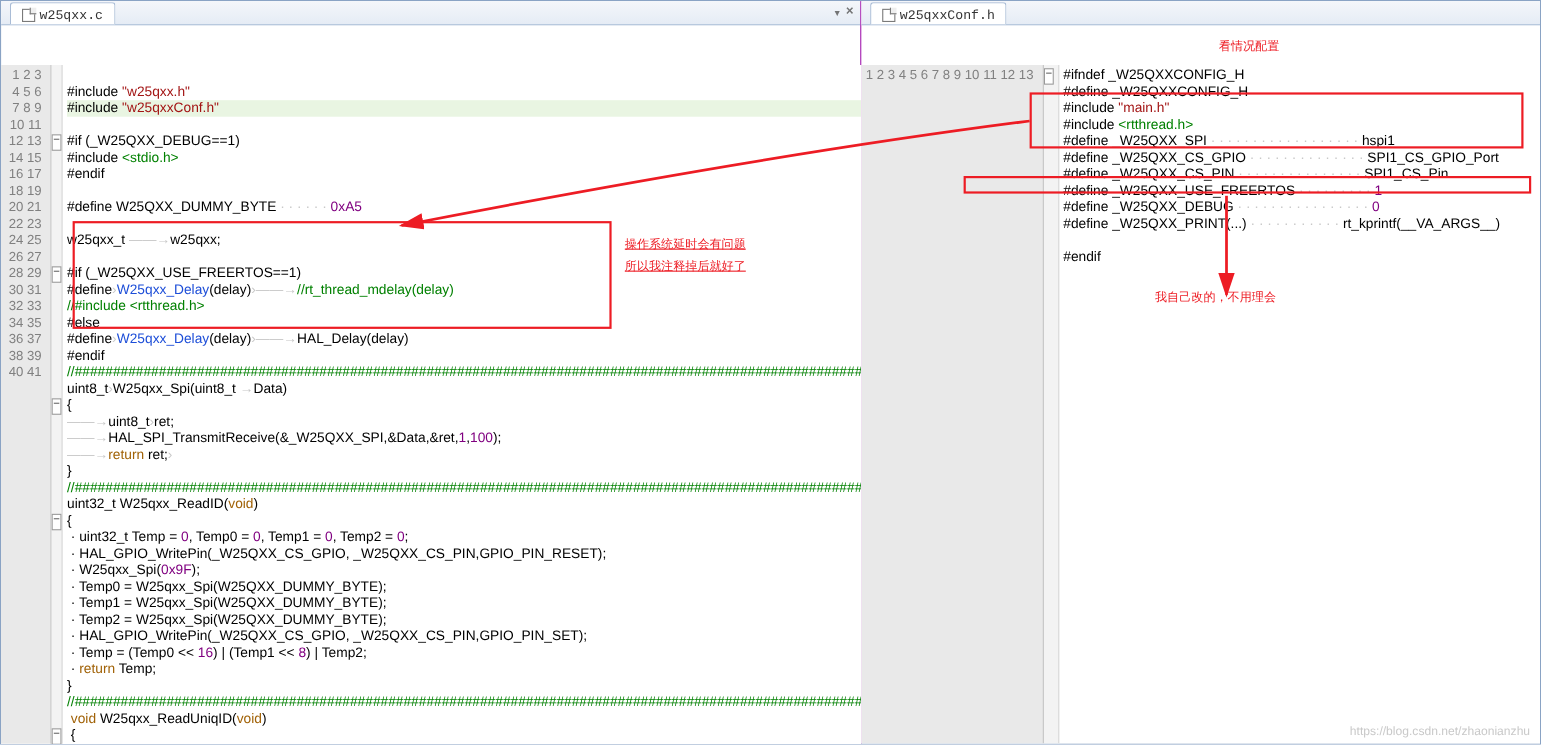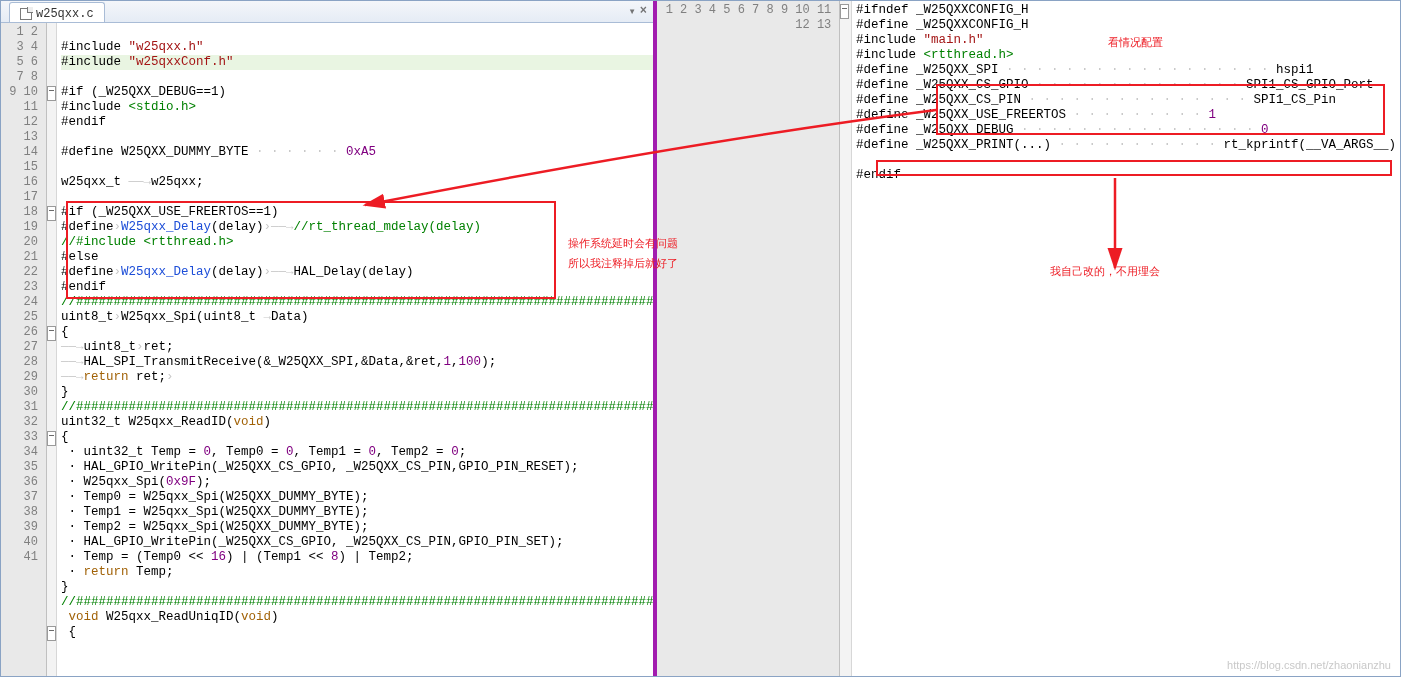--- a/index.html
+++ b/index.html
@@ -3,42 +3,43 @@
 <meta charset="utf-8">
 <style>
   * { margin:0; padding:0; box-sizing:border-box; }
   body {
     font-family:"Microsoft YaHei",Consolas,"Courier New",monospace;
     font-size:12px; background:#fff; overflow:hidden; position:relative;
     width:1401px; height:677px;
   }
   .split { display:flex; width:100%; height:100%; border:1px solid #8aa3c4; }
   .pane { display:flex; flex-direction:column; overflow:hidden; }
-  .pane.left{ width:656px; border-right:4px solid #a21caf;}
+  .pane.left{ width:782px; border-right:1px solid #a21caf;}
   .pane.right{ flex:1;}
   .tabbar{
     height:22px; background:linear-gradient(#f4f6fa,#e5ecf5);
     border-bottom:1px solid #a9bcd6; display:flex; align-items:flex-end;
     padding-left:8px; position:relative;
   }
   .tab{
     height:20px; background:#fff; border:1px solid #a9bcd6; border-bottom:none;
     border-radius:3px 3px 0 0; padding:2px 10px 0; display:flex; align-items:center;
     gap:4px; font-size:12px; color:#333; cursor:pointer;
   }
   .tab .fic{width:12px;height:12px;display:inline-block;position:relative;}
   .tab .fic::before{content:"";position:absolute;inset:0;border:1px solid #7a7a7a;background:#fff;}
   .tab .fic::after{content:"";position:absolute;right:-1px;top:-1px;width:5px;height:5px;border-left:1px solid #7a7a7a;border-bottom:1px solid #7a7a7a;background:#eee;}
   .tabclose{
     position:absolute;right:6px;top:3px;display:flex;gap:4px;color:#555;
   }
   .tabclose span{cursor:pointer;font-weight:bold;opacity:.8}
   .editor{
     flex:1; display:flex; overflow:auto; background:#fff; position:relative;
-    font-family:Liberation Mono, monospace;
+    font-family:Liberation Sans, sans-serif;
+    margin-top:36px;
   }
   .gutter{
     background:#e9e9e9; border-right:1px solid #c0c0c0; text-align:right;
     color:#808080; padding:2px 8px 2px 4px; user-select:none; line-height:15px;
     font-size:12px; min-width:46px;
   }
   .foldcol{
     width:14px; background:#f3f3f3; border-right:1px solid #d7d7d7;
     line-height:15px; font-size:10px; color:#888; text-align:center; padding-top:2px;
   }
@@ -175,20 +176,26 @@
           <span></span>
           <span>
             <span class="fold-box"></span>
           </span>
         </div>
       <div class="code" id="code-left"><span class="ln"></span><span class="ln"><span class="k-dir">#include</span> <span class="k-str">"w25qxx.h"</span></span><span class="ln hl-line"><span class="k-dir">#include</span> <span class="k-str">"w25qxxConf.h"</span></span><span class="ln"></span><span class="ln"><span class="k-dir">#if</span> (_W25QXX_DEBUG==1)</span><span class="ln"><span class="k-dir">#include</span> <span class="k-cmt">&lt;stdio.h&gt;</span></span><span class="ln"><span class="k-dir">#endif</span></span><span class="ln"></span><span class="ln"><span class="k-dir">#define</span> W25QXX_DUMMY_BYTE<span class="k-ws"> · · · · · · </span><span class="k-num">0xA5</span></span><span class="ln"></span><span class="ln">w25qxx_t <span class="k-ws">——→</span>w25qxx;</span><span class="ln"></span><span class="ln"><span class="k-dir">#if</span> (_W25QXX_USE_FREERTOS==1)</span><span class="ln"><span class="k-dir">#define</span><span class="k-ws">›</span><span class="k-def">W25qxx_Delay</span>(delay)<span class="k-ws">›——→</span><span class="k-cmt">//rt_thread_mdelay(delay)</span></span><span class="ln"><span class="k-cmt">//#include &lt;rtthread.h&gt;</span></span><span class="ln"><span class="k-dir">#else</span></span><span class="ln"><span class="k-dir">#define</span><span class="k-ws">›</span><span class="k-def">W25qxx_Delay</span>(delay)<span class="k-ws">›——→</span>HAL_Delay(delay)</span><span class="ln"><span class="k-dir">#endif</span></span><span class="ln"><span class="k-cmt">//###############################################################################################################</span></span><span class="ln">uint8_t<span class="k-ws">›</span>W25qxx_Spi(uint8_t <span class="k-ws">→</span>Data)</span><span class="ln">{</span><span class="ln"><span class="k-ws">——→</span>uint8_t<span class="k-ws">›</span>ret;</span><span class="ln"><span class="k-ws">——→</span>HAL_SPI_TransmitReceive(&amp;_W25QXX_SPI,&amp;Data,&amp;ret,<span class="k-num">1</span>,<span class="k-num">100</span>);</span><span class="ln"><span class="k-ws">——→</span><span class="k-kw">return</span> ret;<span class="k-ws">›</span></span><span class="ln">}</span><span class="ln"><span class="k-cmt">//###############################################################################################################</span></span><span class="ln">uint32_t W25qxx_ReadID(<span class="k-kw">void</span>)</span><span class="ln">{</span><span class="ln"> · uint32_t Temp = <span class="k-num">0</span>, Temp0 = <span class="k-num">0</span>, Temp1 = <span class="k-num">0</span>, Temp2 = <span class="k-num">0</span>;</span><span class="ln"> · HAL_GPIO_WritePin(_W25QXX_CS_GPIO, _W25QXX_CS_PIN,GPIO_PIN_RESET);</span><span class="ln"> · W25qxx_Spi(<span class="k-num">0x9F</span>);</span><span class="ln"> · Temp0 = W25qxx_Spi(W25QXX_DUMMY_BYTE);</span><span class="ln"> · Temp1 = W25qxx_Spi(W25QXX_DUMMY_BYTE);</span><span class="ln"> · Temp2 = W25qxx_Spi(W25QXX_DUMMY_BYTE);</span><span class="ln"> · HAL_GPIO_WritePin(_W25QXX_CS_GPIO, _W25QXX_CS_PIN,GPIO_PIN_SET);</span><span class="ln"> · Temp = (Temp0 &lt;&lt; <span class="k-num">16</span>) | (Temp1 &lt;&lt; <span class="k-num">8</span>) | Temp2;</span><span class="ln"> · <span class="k-kw">return</span> Temp;</span><span class="ln">}</span><span class="ln"><span class="k-cmt">//###############################################################################################################</span></span><span class="ln"> <span class="k-kw">void</span> W25qxx_ReadUniqID(<span class="k-kw">void</span>)</span><span class="ln"> {</span></div>
     </div>
   </div>
 
   <div class="pane right">
+    <div class="tabbar">
+      <div class="tab">
+        <span class="fic"></span>
+        <span>w25qxxConf.h</span>
+      </div>
+    </div>
     <div class="editor">
       <div class="gutter" id="gutter-right">1
 2
 3
 4
 5
 6
 7
 8
 9
@@ -215,21 +222,21 @@
         </div>
       <div class="code" id="code-right"><span class="ln"><span class="k-dir">#ifndef</span> _W25QXXCONFIG_H</span><span class="ln"><span class="k-dir">#define</span> _W25QXXCONFIG_H</span><span class="ln"><span class="k-dir">#include</span> <span class="k-str">"main.h"</span></span><span class="ln"><span class="k-dir">#include</span> <span class="k-cmt">&lt;rtthread.h&gt;</span></span><span class="ln"><span class="k-dir">#define</span> _W25QXX_SPI<span class="k-ws"> · · · · · · · · · · · · · · · · · · </span>hspi1</span><span class="ln"><span class="k-dir">#define</span> _W25QXX_CS_GPIO<span class="k-ws"> · · · · · · · · · · · · · · </span>SPI1_CS_GPIO_Port</span><span class="ln"><span class="k-dir">#define</span> _W25QXX_CS_PIN<span class="k-ws"> · · · · · · · · · · · · · · · </span>SPI1_CS_Pin</span><span class="ln"><span class="k-dir">#define</span> _W25QXX_USE_FREERTOS<span class="k-ws"> · · · · · · · · · </span><span class="k-num">1</span></span><span class="ln"><span class="k-dir">#define</span> _W25QXX_DEBUG<span class="k-ws"> · · · · · · · · · · · · · · · · </span><span class="k-num">0</span></span><span class="ln"><span class="k-dir">#define</span> _W25QXX_PRINT(...)<span class="k-ws"> · · · · · · · · · · · </span>rt_kprintf(__VA_ARGS__)</span><span class="ln"></span><span class="ln"><span class="k-dir">#endif</span></span><span class="ln"></span></div>
     </div>
   </div>
 </div>
 
 <div class="red-box" style="left:66px;top:201px;width:490px;height:98px;"></div>
 <div class="red-box" style="left:936px;top:84px;width:449px;height:51px;"></div>
 <div class="red-box" style="left:876px;top:160px;width:516px;height:16px;"></div>
 
-<div class="red-anno" style="left:568px;top:233px;" id="anno-left">操作系统延时会有问题<br>所以我注释掉后就好了</div>
+<div class="red-anno" style="left:568px;top:212px;text-decoration:underline;" id="anno-left">操作系统延时会有问题<br>所以我注释掉后就好了</div>
 <div class="red-anno" style="left:1108px;top:32px;">看情况配置</div>
 <div class="red-anno" style="left:1050px;top:261px;">我自己改的，不用理会</div>
 
 <svg class="overlay" width="1401" height="677">
   <defs>
     <marker id="arr" markerWidth="10" markerHeight="10" refX="8" refY="3" orient="auto">
       <path d="M0,0 L9,3 L0,6 Z" fill="#ed1c24"></path>
     </marker>
   </defs>
 

